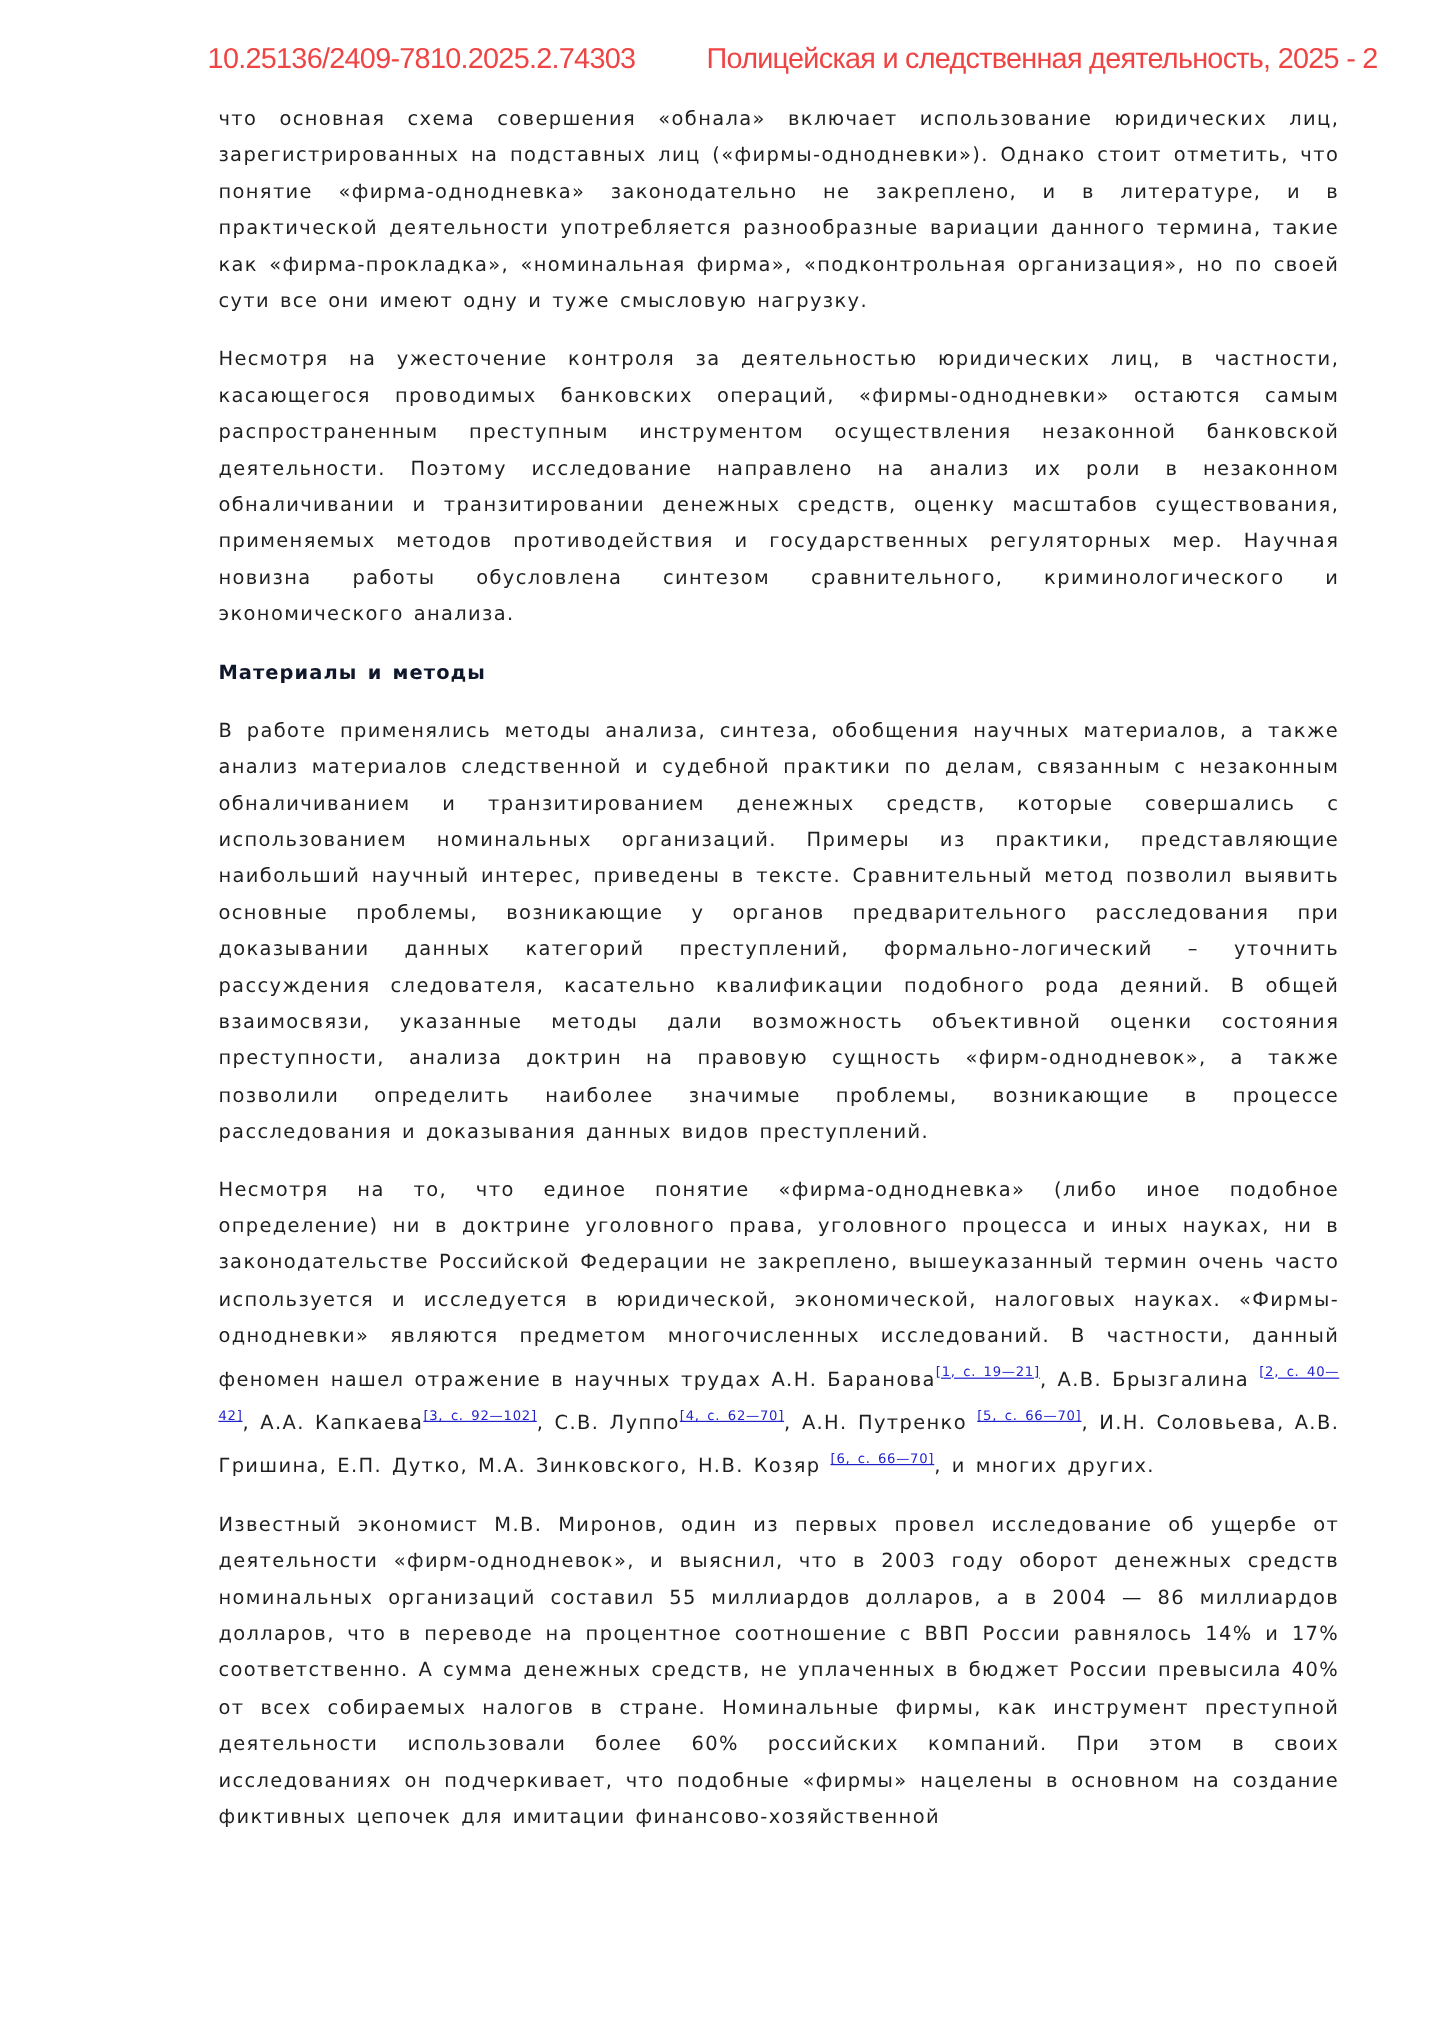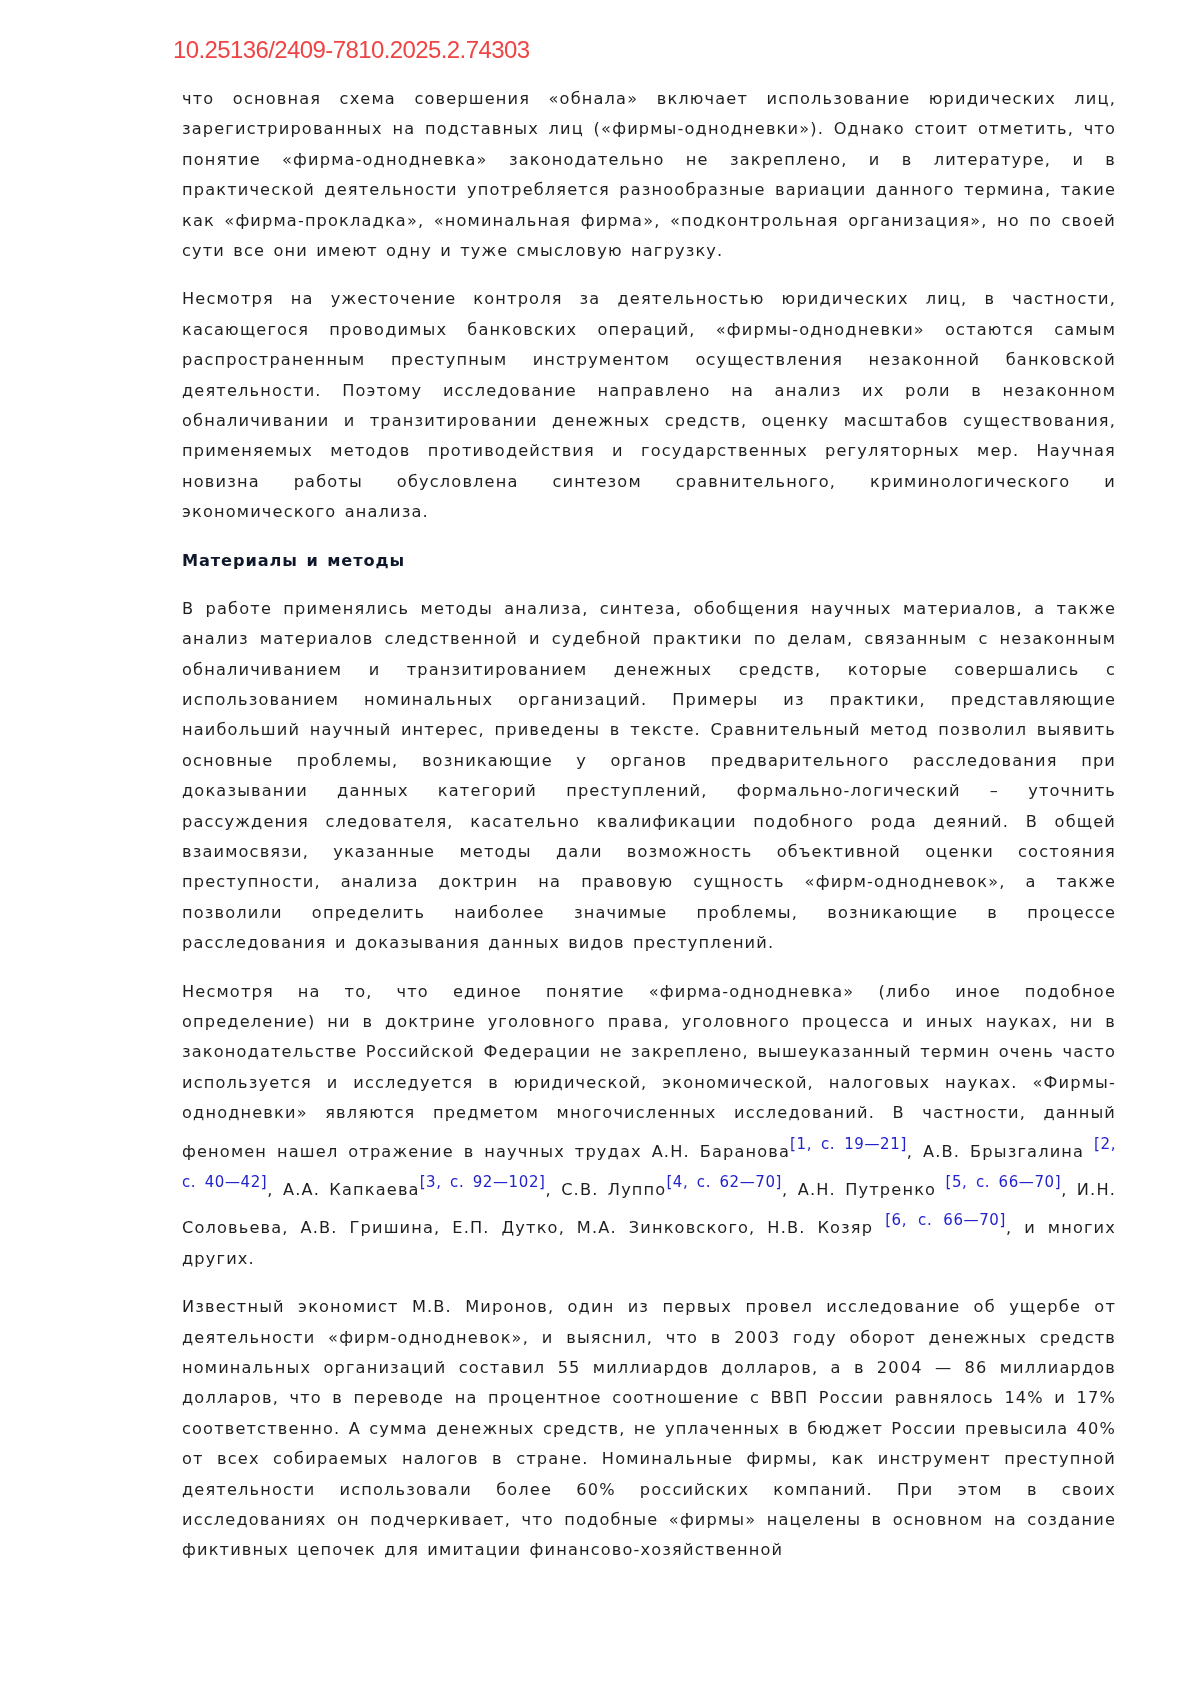--- a/index.html
+++ b/index.html
@@ -3,28 +3,29 @@
   <meta charset="utf-8">
   <style>
     html, body { margin: 0; padding: 0; background: #ffffff; }
     body { width: 1200px; height: 1698px; position: relative; overflow: hidden; color: #1a1a1a; }
     .header { position: absolute; top: 36px; left: 173px; width: 975px; height: 26px; font-family: "Liberation Sans", sans-serif; font-size: 24px; letter-spacing: -0.6px; color: #ef4444; }
     .header .doi { position: absolute; left: 0; top: 0; }
     .header .journal { position: absolute; right: 0; top: 0; }
     .content { position: absolute; top: 84px; left: 182px; width: 934px; font-family: "DejaVu Sans", sans-serif; font-size: 16.2px; line-height: 30.4px; letter-spacing: 1.15px; word-spacing: 2px; color: #1f1f1f; }
     .content p { margin: 0 0 18px 0; text-align: justify; text-align-last: left; }
     .content h3 { margin: 0 0 18px 0; font-size: 16.2px; font-weight: bold; letter-spacing: 0.9px; line-height: 30px; color: #0f172a; }
-    .cite { color: #2222cc; font-size: 15px; vertical-align: 8px; letter-spacing: 0.6px; cursor: pointer; }
+    .cite { color: #2222cc; text-decoration: underline; font-size: 11px; vertical-align: 8px; letter-spacing: 0.6px; cursor: pointer; }
     .footer { position: absolute; top: 1648px; left: 0; width: 1200px; text-align: right; font-family: "Liberation Sans", sans-serif; font-size: 19px; color: #111; padding-left: 44px; }
   </style>
 </head>
 <body>
 
 <div class="header">
   <span class="doi">10.25136/2409-7810.2025.2.74303</span>
+  <span class="journal">Полицейская и следственная деятельность, 2025 - 2</span>
 </div>
 
 <div class="content">
   <p>что основная схема совершения «обнала» включает использование юридических лиц, зарегистрированных на подставных лиц («фирмы-однодневки»). Однако стоит отметить, что понятие «фирма-однодневка» законодательно не закреплено, и в литературе, и в практической деятельности употребляется разнообразные вариации данного термина, такие как «фирма-прокладка», «номинальная фирма», «подконтрольная организация», но по своей сути все они имеют одну и туже смысловую нагрузку.</p>
   <p>Несмотря на ужесточение контроля за деятельностью юридических лиц, в частности, касающегося проводимых банковских операций, «фирмы-однодневки» остаются самым распространенным преступным инструментом осуществления незаконной банковской деятельности. Поэтому исследование направлено на анализ их роли в незаконном обналичивании и транзитировании денежных средств, оценку масштабов существования, применяемых методов противодействия и государственных регуляторных мер. Научная новизна работы обусловлена синтезом сравнительного, криминологического и экономического анализа.</p>
   <h3>Материалы и методы</h3>
   <p>В работе применялись методы анализа, синтеза, обобщения научных материалов, а также анализ материалов следственной и судебной практики по делам, связанным с незаконным обналичиванием и транзитированием денежных средств, которые совершались с использованием номинальных организаций. Примеры из практики, представляющие наибольший научный интерес, приведены в тексте. Сравнительный метод позволил выявить основные проблемы, возникающие у органов предварительного расследования при доказывании данных категорий преступлений, формально-логический – уточнить рассуждения следователя, касательно квалификации подобного рода деяний. В общей взаимосвязи, указанные методы дали возможность объективной оценки состояния преступности, анализа доктрин на правовую сущность «фирм-однодневок», а также позволили определить наиболее значимые проблемы, возникающие в процессе расследования и доказывания данных видов преступлений.</p>
   <p><span>Несмотря на то, что единое понятие «фирма-однодневка» (либо иное подобное определение) ни в доктрине уголовного права, уголовного процесса и иных науках, ни в законодательстве Российской Федерации не закреплено, вышеуказанный термин очень часто используется и исследуется в юридической, экономической, налоговых науках. «Фирмы-однодневки» являются предметом многочисленных исследований. В частности, данный феномен нашел отражение в научных трудах А.Н. Баранова</span><a class="cite">[1, с. 19—21]</a><span>, А.В. Брызгалина</span> <a class="cite">[2, с. 40—42]</a><span>, А.А. Капкаева</span><a class="cite">[3, с. 92—102]</a><span>, С.В. Луппо</span><a class="cite">[4, с. 62—70]</a><span>, А.Н. Путренко</span> <a class="cite">[5, с. 66—70]</a><span>, И.Н. Соловьева, А.В. Гришина, Е.П. Дутко, М.А. Зинковского, Н.В. Козяр</span> <a class="cite">[6, с. 66—70]</a><span>, и многих других.</span></p>
   <p>Известный экономист М.В. Миронов, один из первых провел исследование об ущербе от деятельности «фирм-однодневок», и выяснил, что в 2003 году оборот денежных средств номинальных организаций составил 55 миллиардов долларов, а в 2004 — 86 миллиардов долларов, что в переводе на процентное соотношение с ВВП России равнялось 14% и 17% соответственно. А сумма денежных средств, не уплаченных в бюджет России превысила 40% от всех собираемых налогов в стране. Номинальные фирмы, как инструмент преступной деятельности использовали более 60% российских компаний. При этом в своих исследованиях он подчеркивает, что подобные «фирмы» нацелены в основном на создание фиктивных цепочек для имитации финансово-хозяйственной</p>
 </div>

